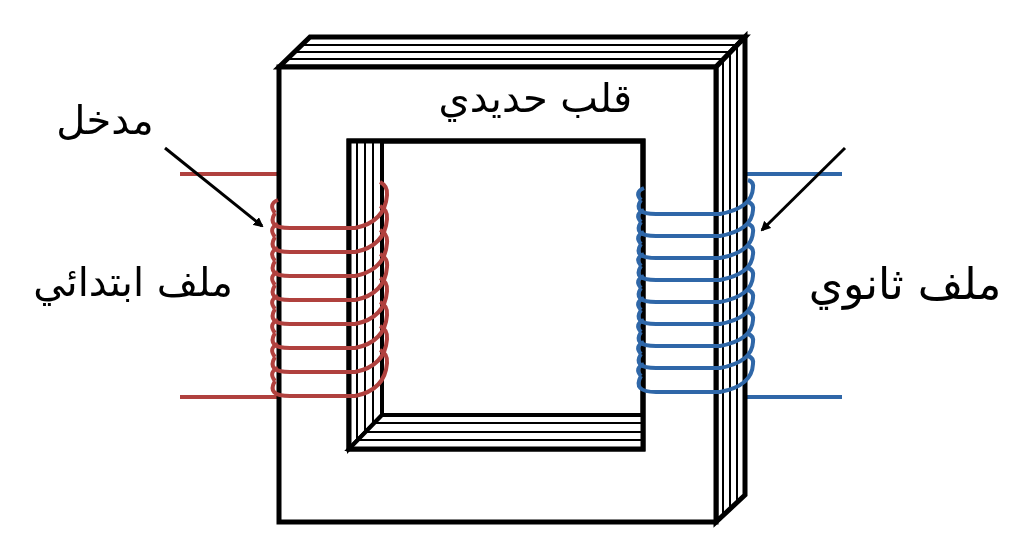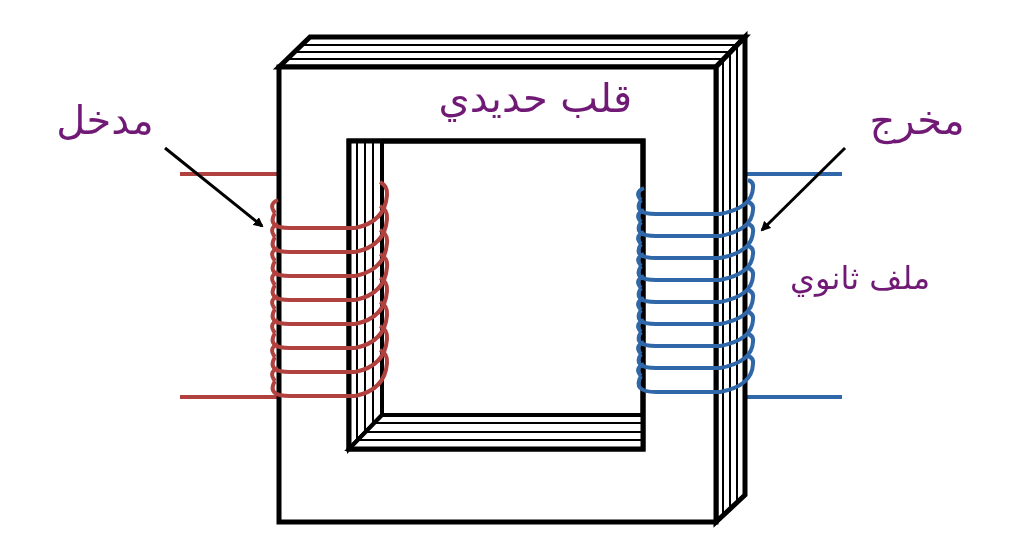--- a/index.html
+++ b/index.html
@@ -1,30 +1,30 @@
 <!DOCTYPE html>
 <html><head>
 <meta charset="utf-8">
 <style>
   html, body { margin: 0; padding: 0; background: #ffffff; }
   body { width: 1024px; height: 559px; overflow: hidden; position: relative; }
   #stage { position: absolute; left: 0; top: 0; width: 1024px; height: 559px; }
   .lbl {
     position: absolute;
     font-family: "DejaVu Sans", sans-serif;
-    color: #701a75;
+    color: #000000;
     direction: rtl;
     white-space: nowrap;
     line-height: 1;
   }
   #lbl-core { left: 382px; top: 78px; font-size: 40px; width: 250px; }
   #lbl-input { left: 30px; top: 100px; font-size: 40px; width: 150px; text-align: center; }
   #lbl-output { left: 842px; top: 100px; font-size: 40px; width: 150px; text-align: center; }
   #lbl-primary { left: 8px; top: 262px; font-size: 40px; width: 250px; text-align: center; }
-  #lbl-secondary { left: 790px; top: 262px; font-size: 32px; width: 230px; text-align: left; }
+  #lbl-secondary { left: 790px; top: 262px; font-size: 44px; width: 230px; text-align: center; }
 </style>
 </head>
 <body>
 
 <div id="stage">
   <svg width="1024" height="559" viewBox="0 0 1024 559" xmlns="http://www.w3.org/2000/svg">
     <defs>
       <marker id="arrowhead" markerWidth="10" markerHeight="10" refX="8" refY="5" orient="auto" markerUnits="userSpaceOnUse" viewBox="0 0 10 10">
         <path d="M0,0 L10,5 L0,10 z" fill="#000"></path>
       </marker>
@@ -110,15 +110,15 @@
     <g>
       <line x1="165" y1="148" x2="262" y2="226" stroke="#000" stroke-width="3" marker-end="url(#arrowhead)"></line>
     </g>
     <g>
       <line x1="845" y1="148" x2="762" y2="230" stroke="#000" stroke-width="3" marker-end="url(#arrowhead)"></line>
     </g>
   </svg>
 
   <div class="lbl" id="lbl-core">قلب حديدي</div>
   <div class="lbl" id="lbl-input">مدخل</div>
-  <div class="lbl" id="lbl-output">مخرج</div>
+  <div class="lbl" id="lbl-primary">ملف ابتدائي</div>
   <div class="lbl" id="lbl-secondary">ملف ثانوي</div>
 </div>
 
 </body></html>

